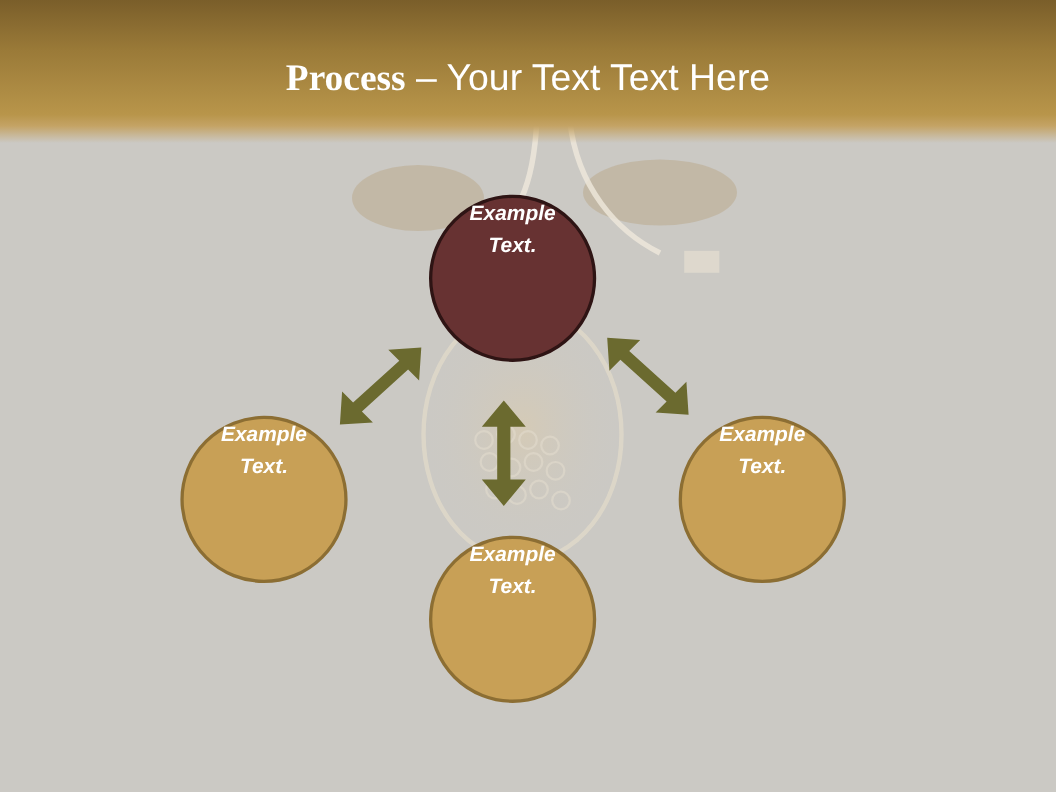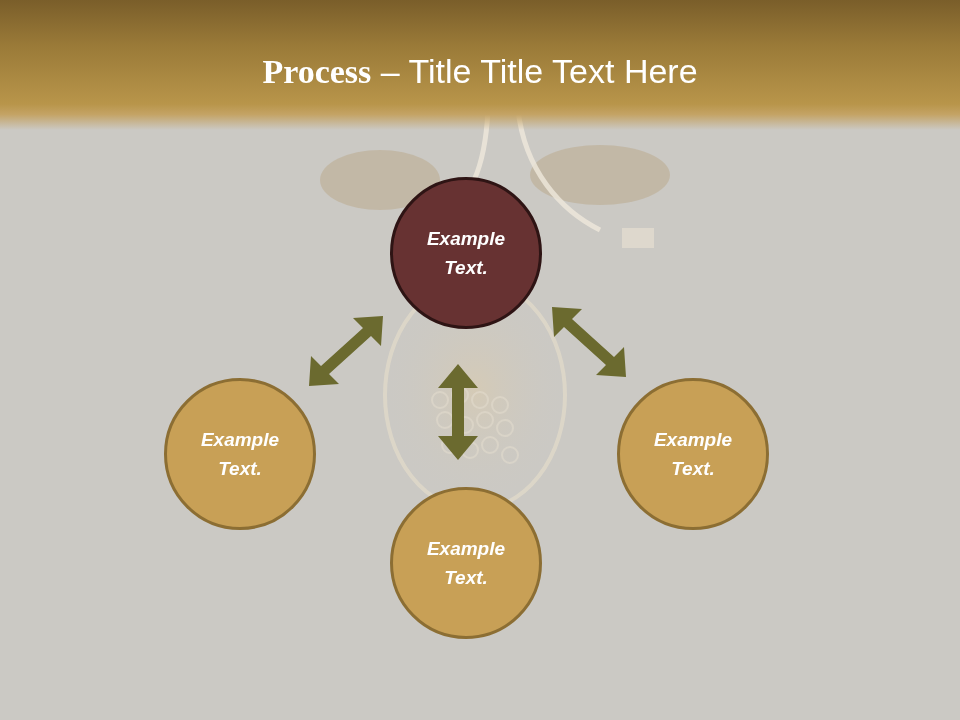--- a/index.html
+++ b/index.html
@@ -14,21 +14,21 @@
     background: linear-gradient(to bottom, #7a5e2a 0%, #9a7a38 35%, #b8954a 80%, #c4a365 88%, rgba(203,201,196,0) 100%);
   }
   .title {
     position: absolute; left: 0; top: 52px; width: 960px; text-align: center;
     color: #ffffff; font-size: 34px; font-family: "Liberation Sans", sans-serif;
     letter-spacing: 0px;
   }
   .title .bold { font-weight: bold; font-family: Liberation Serif, serif; }
   .node {
     position: absolute; width: 152px; height: 152px; border-radius: 50%;
-    box-sizing: border-box; display: flex; align-items: center; justify-content: center;
+    box-sizing: border-box; display: flex; justify-content: center;
     text-align: center; color: #ffffff; font-style: italic; font-weight: bold;
     font-family: "Liberation Sans", sans-serif; font-size: 19px; line-height: 29px;
     cursor: pointer;
   }
   .node.center { background: #673232; border: 3px solid #2e1414; }
   .node.gold { background: #c8a056; border: 3px solid #8c6e33; }
   .node span { display: block; white-space: pre-line; }
   .arrow { position: absolute; }
 </style>
 </head>
@@ -59,21 +59,21 @@
       <circle cx="505" cy="428" r="8"></circle>
       <circle cx="450" cy="445" r="8"></circle>
     <circle cx="470" cy="450" r="8"></circle>
       <circle cx="490" cy="445" r="8"></circle>
       <circle cx="510" cy="455" r="8"></circle>
   </g>
 </svg>
 
 <div class="header"></div>
 <div class="title">
-  <span class="bold">Process</span><span> – Title Title Text Here</span>
+  <span class="bold">Process</span><span> – Your Text Text Here</span>
 </div>
 
 <svg class="arrow" style="left:305px;top:312px" width="82" height="76" viewBox="0 0 82 76">
   <polygon fill="#6b6a2f" points="78,4 76,34 66,24 24,62 34,72 4,74 6,44 16,54 58,16 48,6"></polygon>
 </svg>
 <svg class="arrow" style="left:436px;top:362px" width="44" height="100" viewBox="0 0 44 100">
   <polygon fill="#6b6a2f" points="22,2 42,26 28,26 28,74 42,74 22,98 2,74 16,74 16,26 2,26"></polygon>
 </svg>
 <svg class="arrow" style="left:548px;top:303px" width="80" height="76" viewBox="0 0 80 76">
   <polygon fill="#6b6a2f" points="4,4 34,6 24,16 66,54 76,44 78,74 48,72 58,62 16,24 6,34"></polygon>

